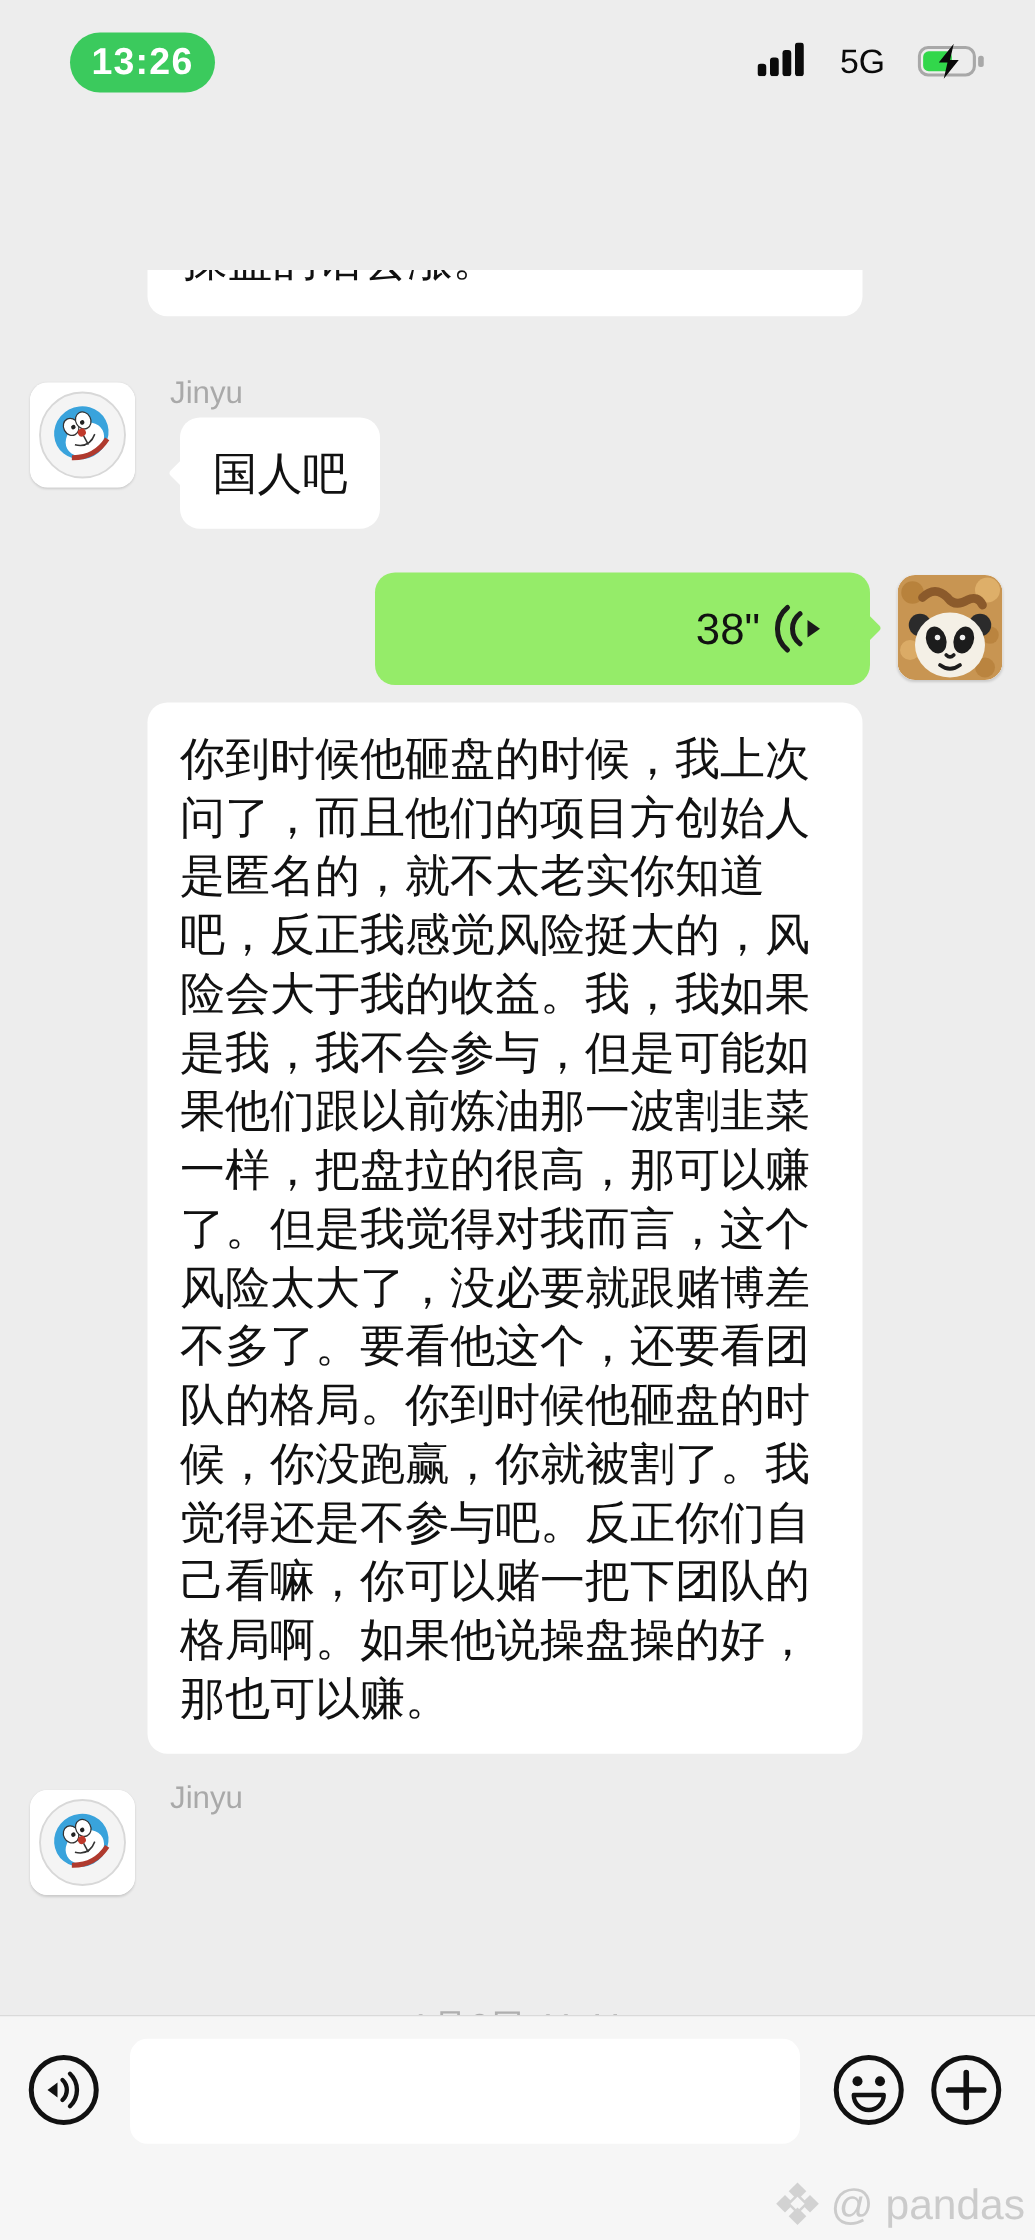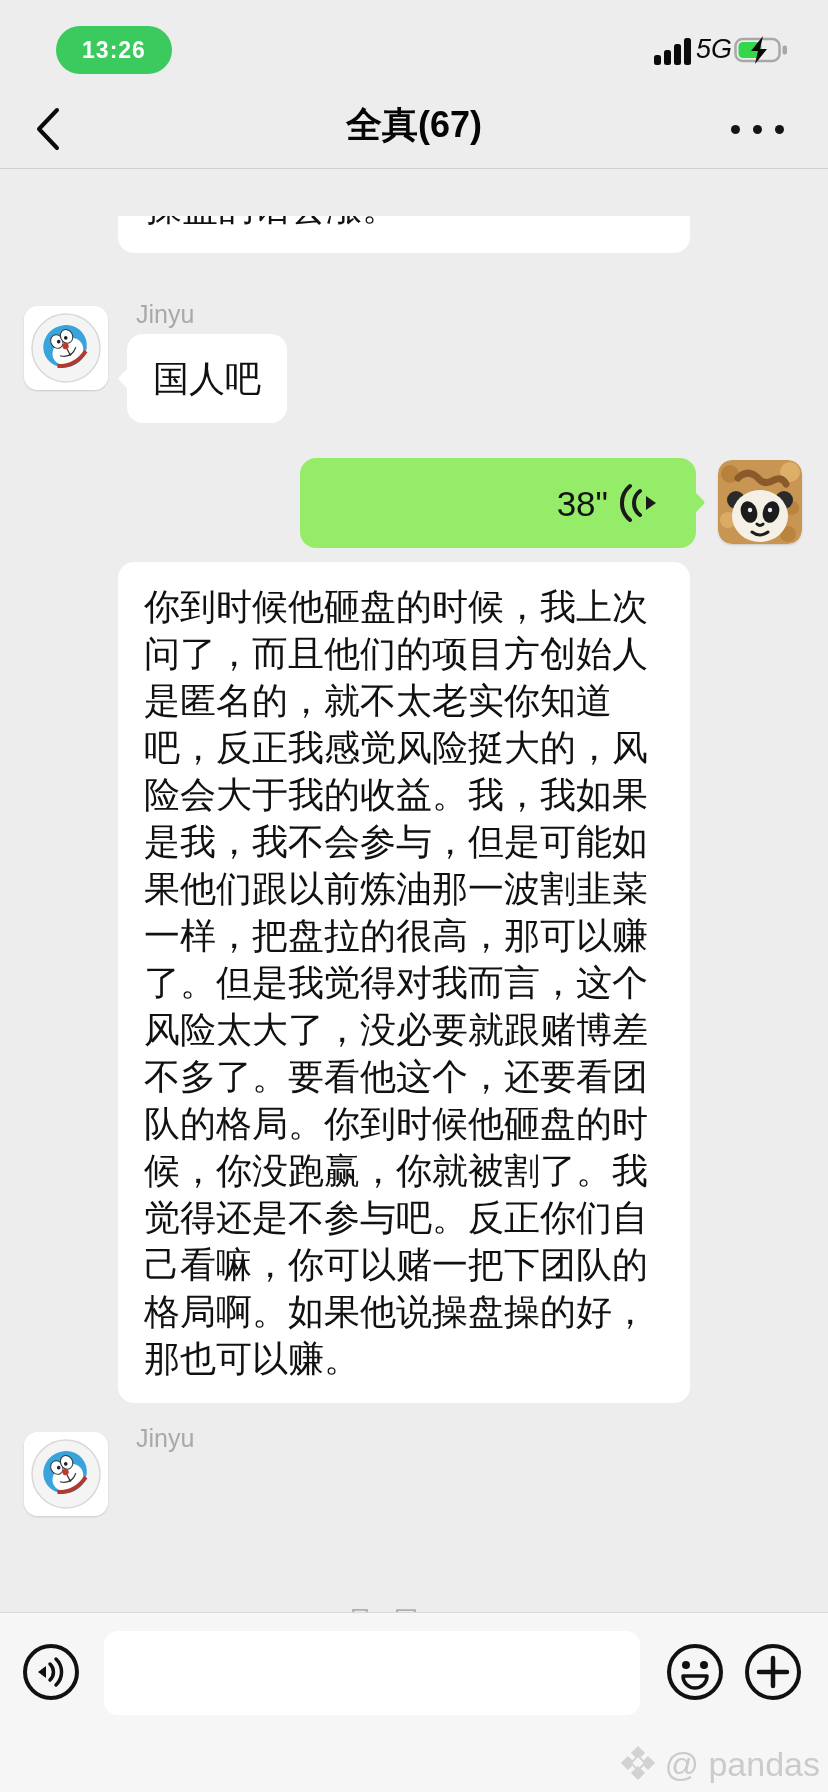--- a/index.html
+++ b/index.html
@@ -2,23 +2,23 @@
 <html><head>
 <meta charset="utf-8">
 <style>
   html,body{margin:0;padding:0;background:#EDEDED;}
   #screen{position:relative;width:828px;height:1792px;overflow:hidden;
     font-family:"Liberation Sans",sans-serif;background:#EDEDED;}
 
   
   .status-bar{position:absolute;left:0;top:0;width:828px;height:90px;z-index:30;}
   .time-pill{position:absolute;left:56px;top:26px;width:116px;height:48px;border-radius:24px;
-    background:#3BCA5D;color:#fff;font-size:23px;font-weight:700;
+    background:#3BCA5D;color:#fff;font-size:30px;font-weight:700;
     display:flex;align-items:center;justify-content:center;letter-spacing:1px;}
-  .sb-right{position:absolute;right:38px;top:34px;display:flex;align-items:flex-end;gap:2px;font-style:italic;}
+  .sb-right{position:absolute;right:38px;top:34px;display:flex;align-items:flex-start;gap:26px;}
   .net-label{font-size:27px;color:#0A0A0A;font-weight:500;}
 
   
   .nav-bar{position:absolute;left:0;top:90px;width:828px;height:78px;background:#EDEDED;
     border-bottom:1px solid rgba(0,0,0,0.12);z-index:20;}
   .back-btn{position:absolute;left:18px;top:8px;width:60px;height:62px;display:flex;
     align-items:center;justify-content:center;cursor:pointer;}
   .nav-title{position:absolute;left:0;right:0;top:0;height:70px;display:flex;align-items:center;
     justify-content:center;font-size:36px;font-weight:600;color:#050505;}
   .more-btn{position:absolute;right:28px;top:8px;width:86px;height:62px;display:flex;
@@ -71,35 +71,20 @@
       <span class="net-label">5G</span>
       <svg width="56" height="30" viewBox="0 0 56 30">
         <rect x="1.5" y="4" width="44" height="22" rx="7" fill="none" stroke="#A8A8A8" stroke-width="2.5"></rect>
         <rect x="4.5" y="7" width="23" height="16" rx="4.5" fill="#32D74B"></rect>
         <path d="M29 1 L17 16 h7 l-3 13 12-15 h-7 z" fill="#0A0A0A"></path>
         <rect x="48.5" y="10.5" width="4.5" height="9" rx="2" fill="#A8A8A8"></rect>
       </svg>
     </div>
   </div>
 
-  <div class="nav-bar">
-    <div class="back-btn">
-      <svg width="26" height="44" viewBox="0 0 26 44">
-        <polyline points="22,3 4,22 22,41" fill="none" stroke="#0A0A0A" stroke-width="4" stroke-linecap="round" stroke-linejoin="round"></polyline>
-      </svg>
-    </div>
-    <div class="nav-title">全真(67)</div>
-    <div class="more-btn">
-      <span style="display:flex;gap:13px;">
-        <span class="dot"></span>
-          <span class="dot"></span>
-          <span class="dot"></span>
-      </span>
-    </div>
-  </div>
 
   <div class="chat">
 
     <div class="bubble" style="left:118px;top:-85px;width:572px;height:122px;">
       <span style="position:absolute;left:28px;bottom:22px;">操盘的话会涨。</span>
     </div>
 
     <div class="avatar" style="left:24px;top:90px;">
       <svg width="84" height="84" viewBox="0 0 84 84">
         <rect width="84" height="84" rx="14" fill="#FFFFFF"></rect>
@@ -112,21 +97,21 @@
           <circle cx="38.5" cy="33" r="1.8" fill="#222"></circle>
           <circle cx="46.5" cy="33" r="1.8" fill="#222"></circle>
           <circle cx="42.5" cy="40" r="3.2" fill="#C0392B"></circle>
           <path d="M42.5 43 v8" stroke="#333" stroke-width="1.2"></path>
           <path d="M33 46 q9 8 18 0" stroke="#333" stroke-width="1.2" fill="none"></path>
           <path d="M26 54 q16 9 32 0" stroke="#B03A2E" stroke-width="4" fill="none"></path>
         </g>
       </svg>
     </div>
     <div class="sender-name" style="left:136px;top:84px;">Jinyu</div>
-    <div class="bubble" style="left:127px;top:118px;text-align:right;">
+    <div class="bubble" style="left:144px;top:118px;text-align:right;">
       <span class="tail left"></span>
       <span>国人吧</span>
     </div>
 
     <div class="bubble green voice-bubble" style="left:300px;top:242px;width:396px;height:90px;padding:0 34px;">
       <span class="tail right"></span>
       <span style="font-size:35px;">38"</span>
       <svg width="46" height="46" viewBox="0 0 46 46">
         <polygon points="30,16 40,23 30,30" fill="#1A1A1A"></polygon>
         <path d="M24 11 a15 15 0 0 0 0 24" fill="none" stroke="#1A1A1A" stroke-width="4" stroke-linecap="round"></path>

